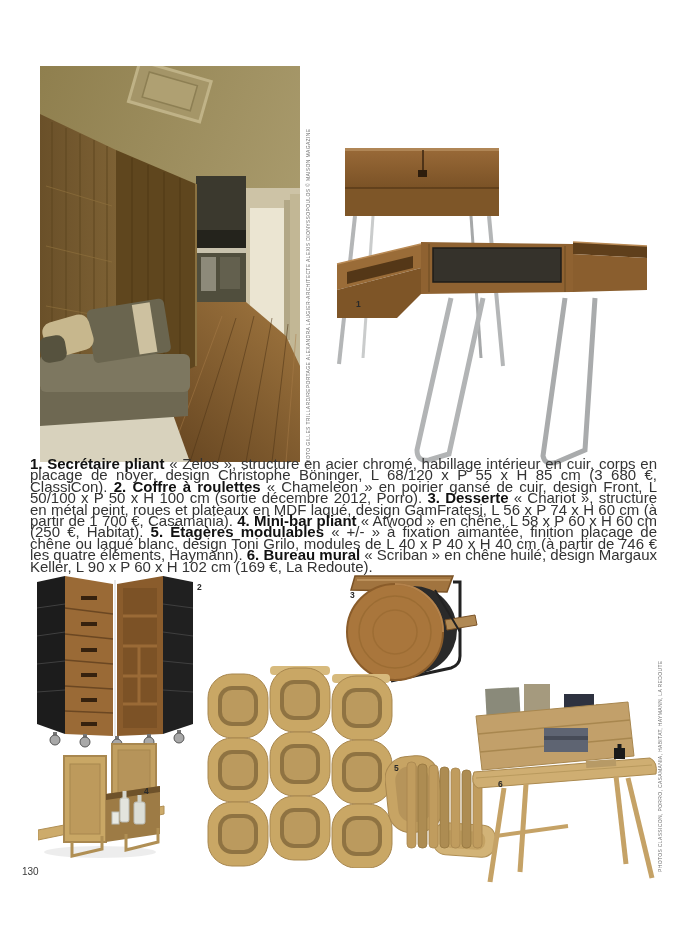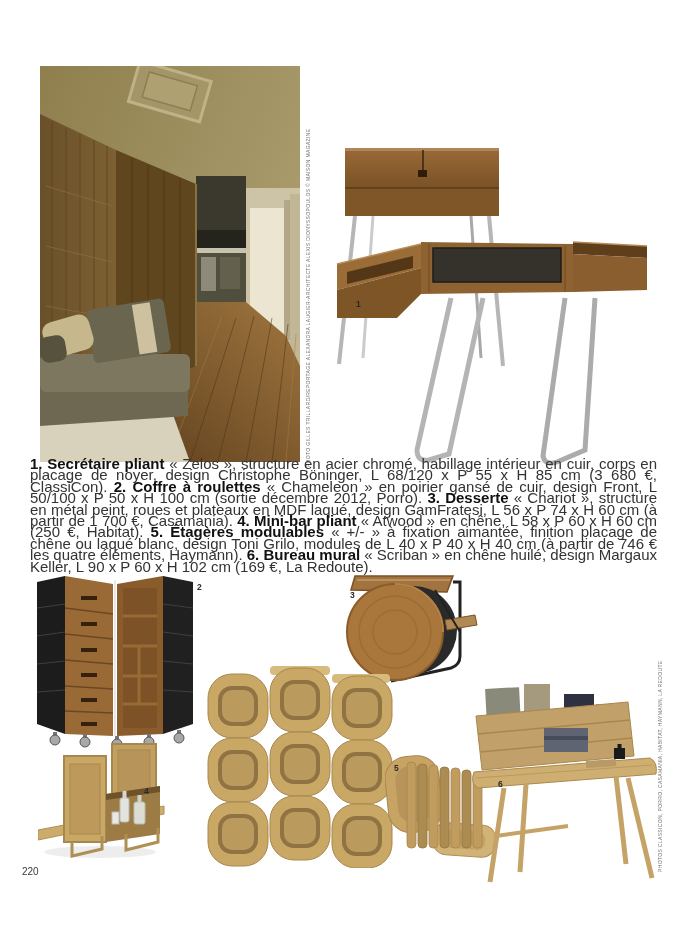--- a/index.html
+++ b/index.html
@@ -333,15 +333,15 @@
         <line x1="160" y1="102" x2="184" y2="202"></line>
         <line x1="148" y1="100" x2="158" y2="188"></line>
       </g>
       <line x1="28" y1="160" x2="100" y2="150" stroke="#c5a266" stroke-width="4"></line>
     </svg>
   </div>
   <span class="num" style="left:498px;top:780px;">6</span>
 
   <div class="vcredit vcredit-bottom">PHOTOS CLASSICON, PORRO, CASAMANIA, HABITAT, HAYMANN, LA REDOUTE</div>
 
-  <div class="page-number">220</div>
+  <div class="page-number">130</div>
 
 </div>
 
 </body></html>

